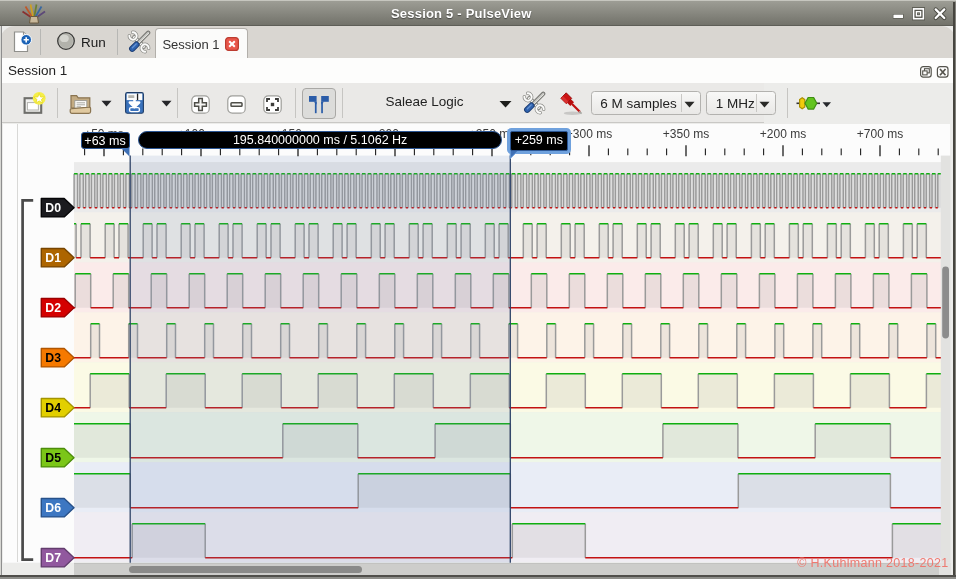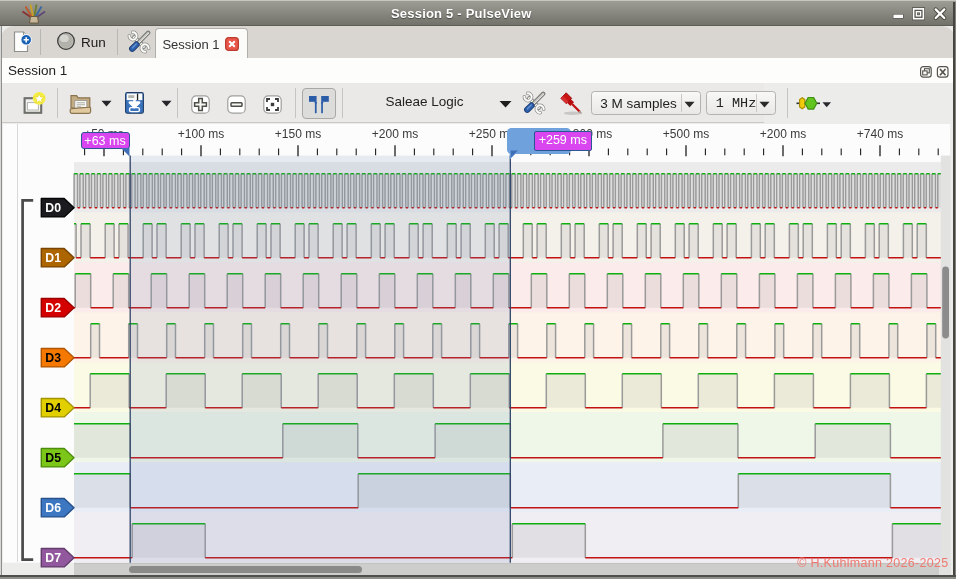--- a/index.html
+++ b/index.html
@@ -13,21 +13,21 @@
 .vsep{position:absolute;width:1px;background:#b7b7b4;}
 #docktitle{left:0;top:57.5px;width:953px;height:25.5px;background:#fdfdfc;}
 #docktitle span{position:absolute;left:8px;top:5px;font-size:13.5px;color:#222;}
 #toolbar{left:0;top:83px;width:764px;height:40px;background:#eae9e7;border-bottom:1px solid #c9c8c5;}
 .tsep{position:absolute;top:5px;height:30px;width:1px;background:#c6c5c2;}
 .combo{position:absolute;top:8.3px;height:24px;border:1px solid #b3b2af;border-radius:3.5px;background:linear-gradient(#f8f8f7,#e9e8e6);}
 .combo .ct{position:absolute;left:8.5px;top:4px;font-size:13.5px;color:#222;}
 .combo .csep{position:absolute;top:2px;bottom:2px;width:1px;background:#c9c8c5;}
 .ruler{left:3px;top:124px;width:947px;height:38.4px;background:#fcfcfc;}
 .rlab{position:absolute;top:3px;width:120px;text-align:center;font-size:12px;color:#3a3a3a;}
-.flag{position:absolute;top:7.4px;height:18px;background:#d946ef;border:1.4px solid #2b5694;color:#fff;font-size:12.5px;text-align:center;z-index:2;}
+.flag{position:absolute;top:7.4px;height:18px;background:#000000;border:1.4px solid #2b5694;color:#fff;font-size:12.5px;text-align:center;z-index:2;}
 #scr-bottom{left:74px;top:562.7px;width:864.5px;height:12.2px;background:#cdcdcb;border-top:1px solid #c2c2c0;}
 #scr-bottom .thumb{position:absolute;left:54.5px;top:2.4px;width:233px;height:7.4px;background:#8a8a89;border-radius:3.7px;}
 #copyright{position:absolute;right:7.5px;top:556px;font-size:12.5px;color:#ee7a71;letter-spacing:0.3px;z-index:6;}
 #darkright{left:953.2px;top:2px;width:2.2px;height:577px;background:#46453f;}
 #darkbottom{left:0;top:574.9px;width:956px;height:2.4px;background:#504f4b;}
 #lastrow{left:0;top:577.3px;width:956px;height:1.7px;background:#8e8e8a;}
 #leftborder{left:0;top:26px;width:1px;height:553px;background:#d7d7d3;}
 #leftline{left:1.2px;top:26px;width:1.1px;height:553px;background:#8e8e8e;}
 #viewlborder{left:16.5px;top:124px;width:1px;height:438px;background:#d8d8d6;}
 </style></head>
@@ -187,27 +187,27 @@
       <ellipse cx="12.5" cy="26.3" rx="8.7" ry="1.7" fill="rgba(110,110,110,0.28)"></ellipse>
       <g transform="rotate(-45 12 17)">
         <rect x="10.9" y="17" width="2.2" height="11.4" fill="#c01010"></rect>
         <rect x="11.2" y="27.2" width="1.6" height="3.4" fill="#a8a8a2"></rect>
         <rect x="9.4" y="12.6" width="5.2" height="4.6" fill="#b80e0e"></rect>
         <rect x="8.2" y="5" width="7.6" height="7.8" fill="#cc1414" stroke="#8e0a0a" stroke-width="0.8"></rect>
         <rect x="8.2" y="5" width="3" height="7.8" fill="#d83030"></rect>
       </g>
     </svg>
     <div class="combo" style="left:590.8px;width:110.5px;">
-        <span class="ct">3 M samples</span>
+        <span class="ct">6 M samples</span>
       <div class="csep" style="left:89px;"></div>
       <svg class="abs" style="left:92.5px;top:9px" width="11" height="7" viewBox="0 0 11 7">
           <path d="M0.5 0.8 H10.5 L5.5 6.5 Z" fill="#2a2a28"></path>
         </svg>
     </div>
-    <div class="combo" style="left:706.3px;width:70px;font-family:Liberation Mono, monospace;">
+    <div class="combo" style="left:706.3px;width:70px;">
         <span class="ct">1 MHz</span>
       <div class="csep" style="left:48.5px;"></div>
       <svg class="abs" style="left:52px;top:9px" width="11" height="7" viewBox="0 0 11 7">
           <path d="M0.5 0.8 H10.5 L5.5 6.5 Z" fill="#2a2a28"></path>
         </svg>
     </div>
     <div class="tsep" style="left:787.3px;"></div>
     <svg class="abs" style="left:795px;top:14px" width="38" height="14" viewBox="0 0 38 14">
       <path d="M1.5 6.3 H5" stroke="#333" stroke-width="1.6"></path>
       <path d="M22 6.3 H25" stroke="#333" stroke-width="1.6"></path>
@@ -217,35 +217,36 @@
     </svg>
   </div>
 
   <div class="abs ruler">
       <div class="rlab" style="left:41px;">+50 ms</div>
       <div class="rlab" style="left:138px;">+100 ms</div>
       <div class="rlab" style="left:235px;">+150 ms</div>
       <div class="rlab" style="left:332px;">+200 ms</div>
       <div class="rlab" style="left:429px;">+250 ms</div>
       <div class="rlab" style="left:526px;">+300 ms</div>
-      <div class="rlab" style="left:623px;">+500 ms</div>
+      <div class="rlab" style="left:623px;">+350 ms</div>
       <div class="rlab" style="left:720px;">+200 ms</div>
-      <div class="rlab" style="left:817px;">+740 ms</div>
+      <div class="rlab" style="left:817px;">+700 ms</div>
     </div>
   <svg class="abs" style="left:0;top:0;z-index:1" width="956" height="160" viewBox="0 0 956 160">
       <path d="M104.0 145.3V156.3M201.0 145.3V156.3M298.0 145.3V156.3M395.0 145.3V156.3M492.0 145.3V156.3M589.0 145.3V156.3M686.0 145.3V156.3M783.0 145.3V156.3M880.0 145.3V156.3" stroke="#1f1f1f" stroke-width="1.3" fill="none"></path>
       <path d="M84.6 148.6V155.3M123.4 148.6V155.3M142.8 148.6V155.3M162.2 148.6V155.3M181.6 148.6V155.3M220.4 148.6V155.3M239.8 148.6V155.3M259.2 148.6V155.3M278.6 148.6V155.3M317.4 148.6V155.3M336.8 148.6V155.3M356.2 148.6V155.3M375.6 148.6V155.3M414.4 148.6V155.3M433.8 148.6V155.3M453.2 148.6V155.3M472.6 148.6V155.3M511.4 148.6V155.3M530.8 148.6V155.3M550.2 148.6V155.3M569.6 148.6V155.3M608.4 148.6V155.3M627.8 148.6V155.3M647.2 148.6V155.3M666.6 148.6V155.3M705.4 148.6V155.3M724.8 148.6V155.3M744.2 148.6V155.3M763.6 148.6V155.3M802.4 148.6V155.3M821.8 148.6V155.3M841.2 148.6V155.3M860.6 148.6V155.3M899.4 148.6V155.3M918.8 148.6V155.3M938.2 148.6V155.3" stroke="#1f1f1f" stroke-width="1.1" fill="none"></path>
     </svg>
 
   <div class="flag" style="left:80.5px;top:131.5px;width:49px;height:17.8px;border-radius:3px;line-height:16px;z-index:4;">+63 ms</div>
   <svg class="abs" style="left:118px;top:148.2px;z-index:4" width="14" height="10" viewBox="0 0 14 10">
       <path d="M3 0 H11.5 V8.4 Z" fill="#3f70b5"></path>
     </svg>
+  <div class="flag" style="left:137.9px;top:131.3px;width:364.5px;height:18.1px;border-radius:9px;line-height:16.5px;z-index:4;">195.840000000 ms / 5.1062 Hz</div>
   <div class="abs" style="left:506.5px;top:127.8px;width:64px;height:26.2px;background:#6fa1dd;border-radius:4.5px;z-index:4;"></div>
-  <div class="flag" style="left:509.8px;top:131.2px;width:58px;height:19.6px;border-radius:2px;line-height:17px;z-index:5;margin-left:24px;">+259 ms</div>
+  <div class="flag" style="left:509.8px;top:131.2px;width:58px;height:19.6px;border-radius:2px;line-height:17px;z-index:5;">+259 ms</div>
   <svg class="abs" style="left:507px;top:150.2px;z-index:4" width="14" height="10" viewBox="0 0 14 10">
       <path d="M3.2 0 H11.8 L3.2 8.6 Z" fill="#3f70b5" stroke="#6fa1dd" stroke-width="1"></path>
     </svg>
 
   <svg class="abs" style="left:0;top:0;" width="956" height="579" viewBox="0 0 956 579">
     <rect x="3" y="124" width="71" height="438.7" fill="#fcfcfc"></rect>
     <rect x="74" y="155.3" width="867" height="7" fill="#fcfcfc"></rect>
     <rect x="74" y="162.2" width="867" height="50" fill="#ebebeb"></rect>
       <rect x="74" y="212.2" width="867" height="50" fill="#f4f1eb"></rect>
       <rect x="74" y="262.2" width="867" height="50" fill="#fbebea"></rect>
@@ -322,21 +323,21 @@
       <path d="M41.3 548.5H64.2L74.0 557.7L64.2 566.9H41.3Z" fill="#91589e" stroke="#633d6e" stroke-width="1.4" stroke-linejoin="round"></path>
       <text x="53.2" y="562.0" text-anchor="middle" font-size="12.3" font-weight="bold" font-family="Liberation Sans, sans-serif" fill="#fff">D7</text>
     <rect x="940.8" y="155.6" width="9.7" height="407.1" fill="#e2e2e0"></rect>
     <rect x="942.2" y="266.5" width="6.8" height="72" rx="3.4" fill="#8c8c8c"></rect>
   </svg>
 
   <div class="abs" id="scr-bottom">
       <div class="thumb"></div>
     </div>
   <div class="abs" style="left:938.5px;top:562.7px;width:12px;height:12.2px;background:#e2e2e0;"></div>
-  <div id="copyright">© H.Kuhlmann 2026-2025</div>
+  <div id="copyright">© H.Kuhlmann 2018-2021</div>
 
   <div class="abs" id="leftborder"></div>
   <div class="abs" id="leftline"></div>
   <div class="abs" id="viewlborder"></div>
   <div class="abs" id="darkright"></div>
   <div class="abs" style="left:955.4px;top:2px;width:0.6px;height:577px;background:#83827c;"></div>
   <div class="abs" id="darkbottom"></div>
   <div class="abs" id="lastrow"></div>
 </div>
 </body></html>

